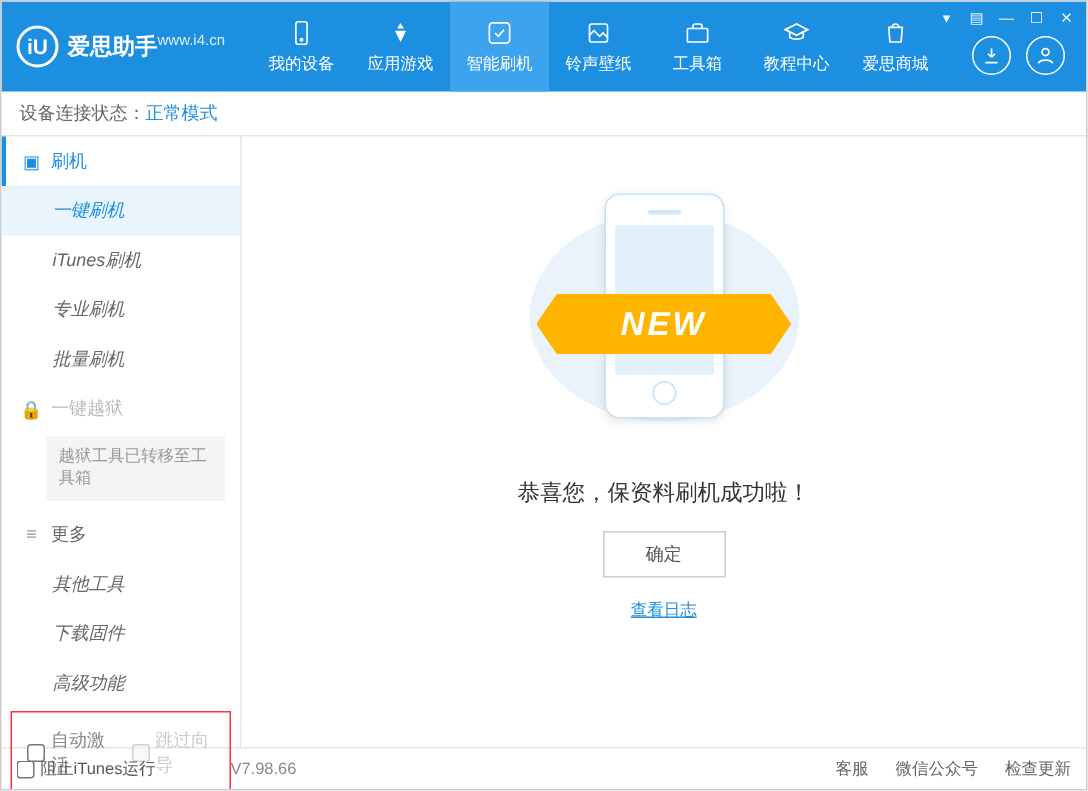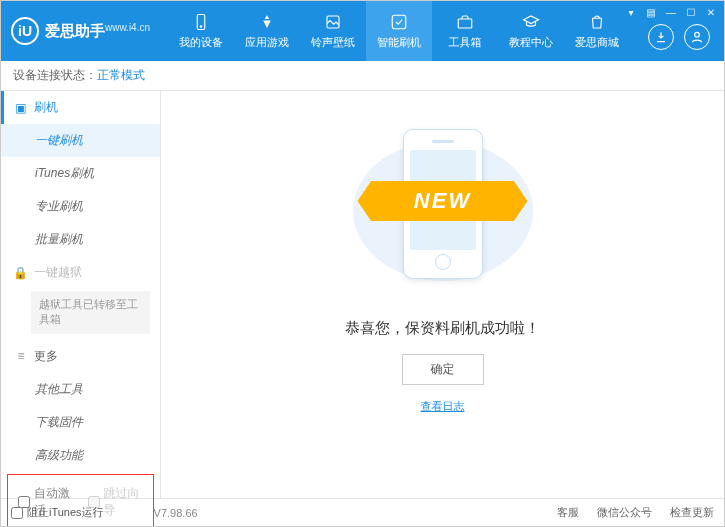--- a/index.html
+++ b/index.html
@@ -45,21 +45,21 @@
 .chk.disabled { color: #ccc; }
 
 
 .main { flex: 1; display: flex; flex-direction: column; align-items: center; justify-content: flex-start; padding-top: 30px; }
 .illust { width: 180px; height: 180px; position: relative; display: flex; align-items: center; justify-content: center; }
 .oval-bg { position: absolute; width: 180px; height: 140px; background: #eaf3fb; border-radius: 50%; top: 20px; }
 .phone { position: absolute; width: 80px; height: 150px; background: #fff; border-radius: 10px; border: 1px solid #c7e0f5; box-shadow: 0 2px 6px rgba(0,0,0,0.1); top: 8px; }
 .phone::before { content: ""; position: absolute; top: 10px; left: 50%; transform: translateX(-50%); width: 22px; height: 3px; background: #d0e5f6; border-radius: 2px; }
 .phone::after { content: ""; position: absolute; bottom: 8px; left: 50%; transform: translateX(-50%); width: 14px; height: 14px; border: 1.5px solid #c7e0f5; border-radius: 50%; }
 .phone-screen { position: absolute; top: 20px; left: 6px; right: 6px; bottom: 28px; background: #e3f1fb; border-radius: 2px; }
-.new-ribbon { position: absolute; top: 60px; width: 170px; height: 40px; background: #ffb400; display: flex; align-items: center; justify-content: center; font-weight: bold; font-size: 22px; color: #fff; letter-spacing: 2px; font-style: italic; clip-path: polygon(8% 0, 92% 0, 100% 50%, 92% 100%, 8% 100%, 0 50%); }
+.new-ribbon { position: absolute; top: 75px; width: 170px; height: 40px; background: #ffb400; display: flex; align-items: center; justify-content: center; font-weight: bold; font-size: 22px; color: #fff; letter-spacing: 2px; font-style: italic; clip-path: polygon(8% 0, 92% 0, 100% 50%, 92% 100%, 8% 100%, 0 50%); }
 
 .success-text { margin-top: 18px; font-size: 15px; color: #333; }
 .ok-btn { margin-top: 16px; border: 1px solid #ccc; background: #fff; padding: 6px 28px; font-size: 12px; color: #555; cursor: pointer; }
 .view-log { margin-top: 14px; font-size: 11px; color: #1d8fe1; cursor: pointer; text-decoration: underline; }
 
 
 .footer { height: 28px; border-top: 1px solid #e5e5e5; display: flex; align-items: center; padding: 0 10px; font-size: 11px; color: #666; }
 .footer .chk { color: #555; }
 .footer-spacer { flex: 1; }
 .footer-link { margin-left: 18px; cursor: pointer; color: #666; }
@@ -94,37 +94,37 @@
       <div class="nav-label">我的设备</div>
     </div>
     <div class="nav-item">
       <div class="nav-icon">
           <svg width="18" height="18" viewBox="0 0 24 24" fill="#fff">
             <path d="M12 3l3 5h-6z M7 10h10l-5 10z"></path>
           </svg>
         </div>
       <div class="nav-label">应用游戏</div>
     </div>
+    <div class="nav-item active">
+      <div class="nav-icon">
+          <svg width="18" height="18" viewBox="0 0 24 24" fill="none" stroke="#fff" stroke-width="1.5">
+            <rect x="3" y="3" width="18" height="18" rx="3"></rect>
+            <path d="M8 12l3 3 5-6"></path>
+          </svg>
+        </div>
+      <div class="nav-label">智能刷机</div>
+    </div>
     <div class="nav-item">
       <div class="nav-icon">
           <svg width="18" height="18" viewBox="0 0 24 24" fill="none" stroke="#fff" stroke-width="1.5">
             <rect x="4" y="4" width="16" height="16" rx="2"></rect>
             <path d="M4 14l4-4 5 5 3-3 4 4"></path>
           </svg>
         </div>
       <div class="nav-label">铃声壁纸</div>
-    </div>
-    <div class="nav-item active">
-      <div class="nav-icon">
-          <svg width="18" height="18" viewBox="0 0 24 24" fill="none" stroke="#fff" stroke-width="1.5">
-            <rect x="3" y="3" width="18" height="18" rx="3"></rect>
-            <path d="M8 12l3 3 5-6"></path>
-          </svg>
-        </div>
-      <div class="nav-label">智能刷机</div>
     </div>
     <div class="nav-item">
       <div class="nav-icon">
           <svg width="18" height="18" viewBox="0 0 24 24" fill="none" stroke="#fff" stroke-width="1.5">
             <rect x="3" y="8" width="18" height="12" rx="1"></rect>
             <path d="M8 8V6a2 2 0 012-2h4a2 2 0 012 2v2"></path>
           </svg>
         </div>
       <div class="nav-label">工具箱</div>
     </div>

